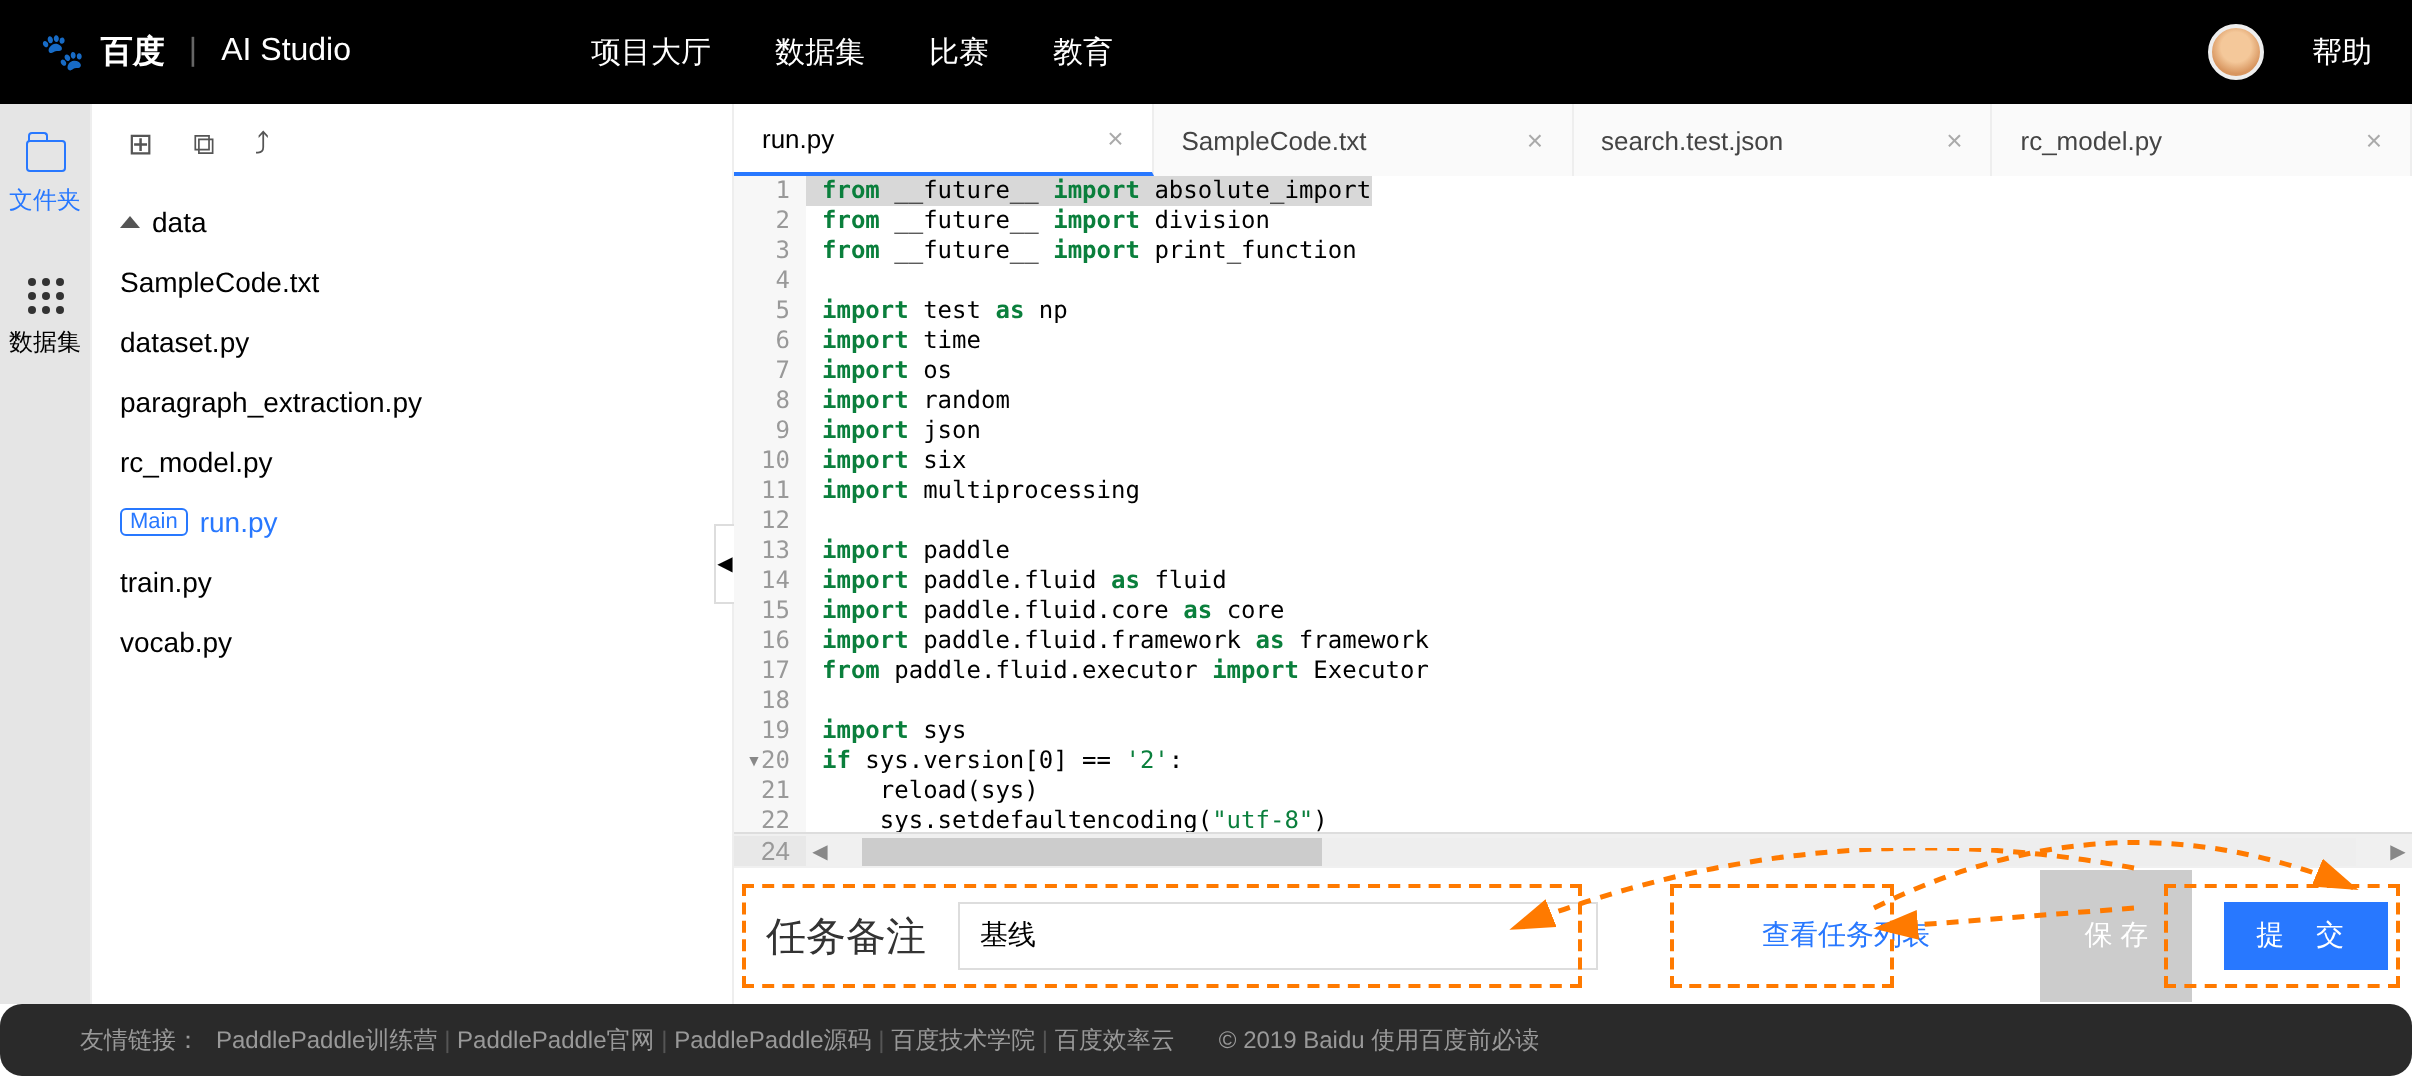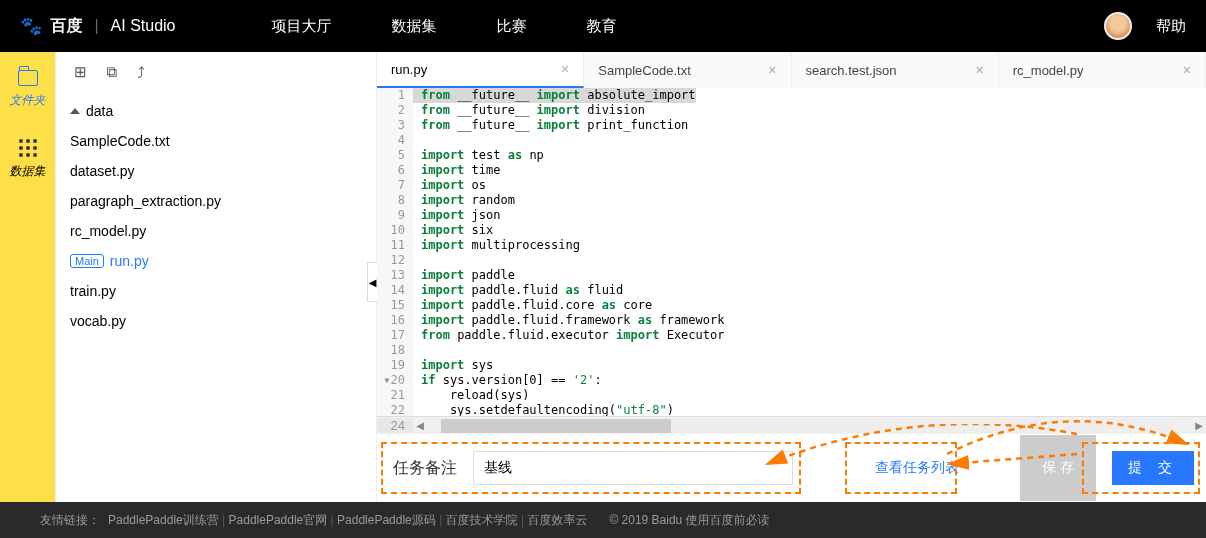--- a/index.html
+++ b/index.html
@@ -1,26 +1,26 @@
 <!DOCTYPE html>
 <html><head>
 <meta charset="utf-8">
 <style>
 * { margin:0; padding:0; box-sizing:border-box; }
 body { font-family: Arial, "Microsoft YaHei", sans-serif; font-size:13px; background:#fff; width:1206px; }
 .header { background:#000; height:52px; display:flex; align-items:center; color:#fff; padding:0 20px; }
 .logo { display:flex; align-items:center; gap:8px; font-size:16px; }
 .logo-baidu { font-weight:bold; }
 .logo-sep { color:#666; margin:0 4px; }
-.nav { display:flex; gap:60px; margin-left:96px; }
+.nav { display:flex; gap:32px; margin-left:120px; }
 .nav-item { color:#fff; font-size:15px; cursor:pointer; }
 .header-right { margin-left:auto; display:flex; align-items:center; gap:24px; }
 .avatar { width:28px; height:28px; border-radius:50%; background:radial-gradient(circle at 50% 40%, #f4c89a 40%, #d89660 70%); border:2px solid #eee; }
 .main { display:flex; height:450px; }
-.left-rail { width:56px; border-right:1px solid #eee; background:#fde047;font-style:italic; }
+.left-rail { width:46px; border-right:1px solid #eee; background:#e5e5e5; }
 .rail-item { display:flex; flex-direction:column; align-items:center; padding:18px 0 12px; gap:6px; font-size:12px; cursor:pointer; }
 .rail-item.active { color:#2878ff; }
 .folder-icon { width:20px; height:16px; border:1.5px solid currentColor; border-radius:2px; position:relative; }
 .folder-icon::before { content:""; position:absolute; top:-5px; left:0; width:8px; height:4px; border:1.5px solid currentColor; border-bottom:none; border-radius:2px 2px 0 0; }
 .dots-grid { display:grid; grid-template-columns:repeat(3,4px); grid-gap:3px; }
 .dots-grid span { width:4px; height:4px; border-radius:50%; background:#333; }
 .file-panel { width:320px; display:flex; flex-direction:column; }
 .file-toolbar { height:40px; display:flex; align-items:center; gap:20px; padding-left:18px; color:#555; }
 .tool-icon { cursor:pointer; font-size:15px; }
 .file-tree { padding:4px 0; overflow:auto; }
@@ -42,26 +42,26 @@
 .str { color:#0a7f3c; }
 .hl { background:#d8d8d8; }
 .gutter-fold { color:#888; padding-left:2px; }
 .hscroll { height:18px; background:#f0f0f0; border-top:1px solid #ddd; position:relative; display:flex; align-items:center; }
 .hscroll-track { flex:1; height:14px; background:#eee; margin:0 14px; position:relative; }
 .hscroll-thumb { position:absolute; left:0; width:230px; height:14px; background:#ccc; }
 .hscroll-arrow { width:14px; text-align:center; color:#888; font-size:10px; cursor:pointer; }
 .hl-last { background:#e8e8e8; }
 .bottom-bar { height:68px; display:flex; align-items:center; padding:0 12px; gap:16px; background:#fff; position:relative; }
 .dashed-box { border:2.5px dashed #ff7a00; position:absolute; pointer-events:none; }
-.task-label { font-size:16px; color:#333; margin-left:4px; }
+.task-label { font-size:20px; color:#333; margin-left:4px; }
 .task-input { flex:0 0 320px; height:34px; border:1px solid #ddd; padding:2px 10px; font-size:14px; }
 .link-btn { color:#2878ff; font-size:14px; cursor:pointer; }
 .gray-btn { background:#ccc; color:#fff; padding:24px 22px; font-size:14px; cursor:pointer; }
 .blue-btn { background:#2878ff; color:#fff; padding:8px 16px; font-size:14px; cursor:pointer; letter-spacing:6px; }
-.footer { background:#2a2a2a; color:#999; font-size:12px; height:36px; display:flex; align-items:center; padding:0 40px; gap:8px; }
+.footer { background:#2a2a2a; color:#999; font-size:12px; height:36px; display:flex; align-items:center; padding:0 40px; gap:8px;border-radius:11px; }
 .footer a { color:#999; }
 .footer-sep { color:#555; }
 .arrow-svg { position:absolute; pointer-events:none; }
 </style>
 </head>
 <body>
 
 <div class="header">
   <div class="logo">
     <span style="font-size:18px;">🐾</span>

